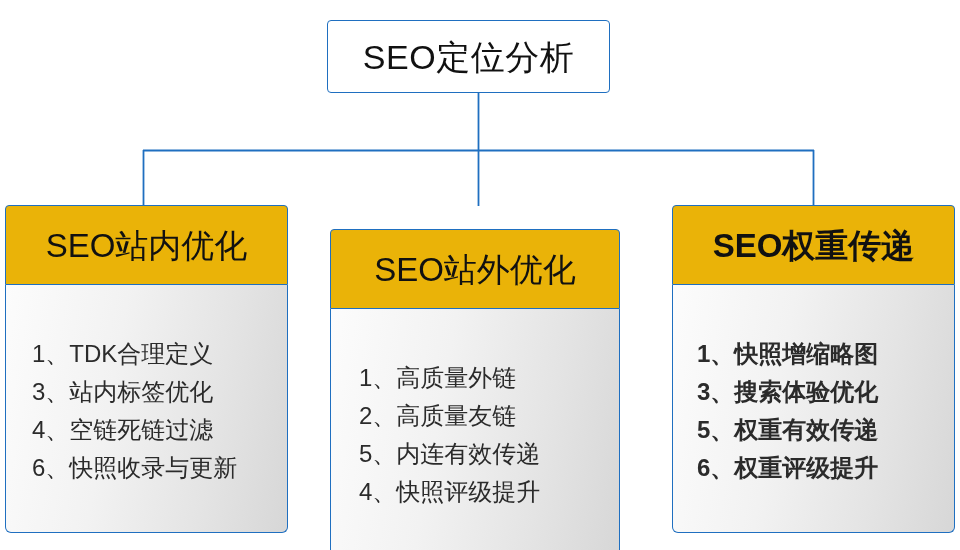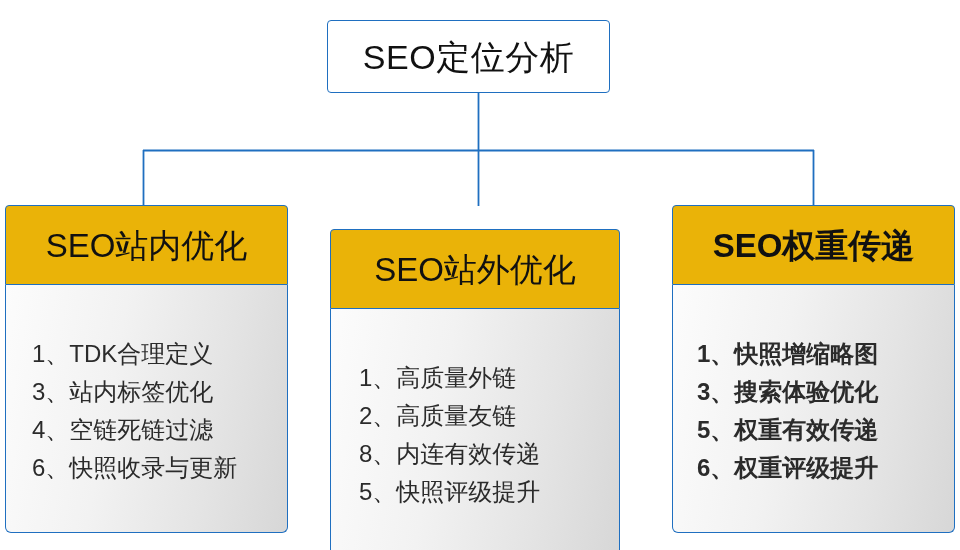--- a/index.html
+++ b/index.html
@@ -128,22 +128,22 @@
     </div>
   </div>
 
   <div class="branch branch-2">
     <div class="branch-header">
       <div class="branch-header-title">SEO站外优化</div>
     </div>
     <div class="branch-body">
       <div class="branch-item">1、高质量外链</div>
       <div class="branch-item">2、高质量友链</div>
-      <div class="branch-item">8、内连有效传递</div>
-      <div class="branch-item">5、快照评级提升</div>
+      <div class="branch-item">5、内连有效传递</div>
+      <div class="branch-item">4、快照评级提升</div>
     </div>
   </div>
 
   <div class="branch branch-3">
     <div class="branch-header">
       <div class="branch-header-title">SEO权重传递</div>
     </div>
     <div class="branch-body">
       <div class="branch-item">1、快照增缩略图</div>
       <div class="branch-item">3、搜索体验优化</div>

